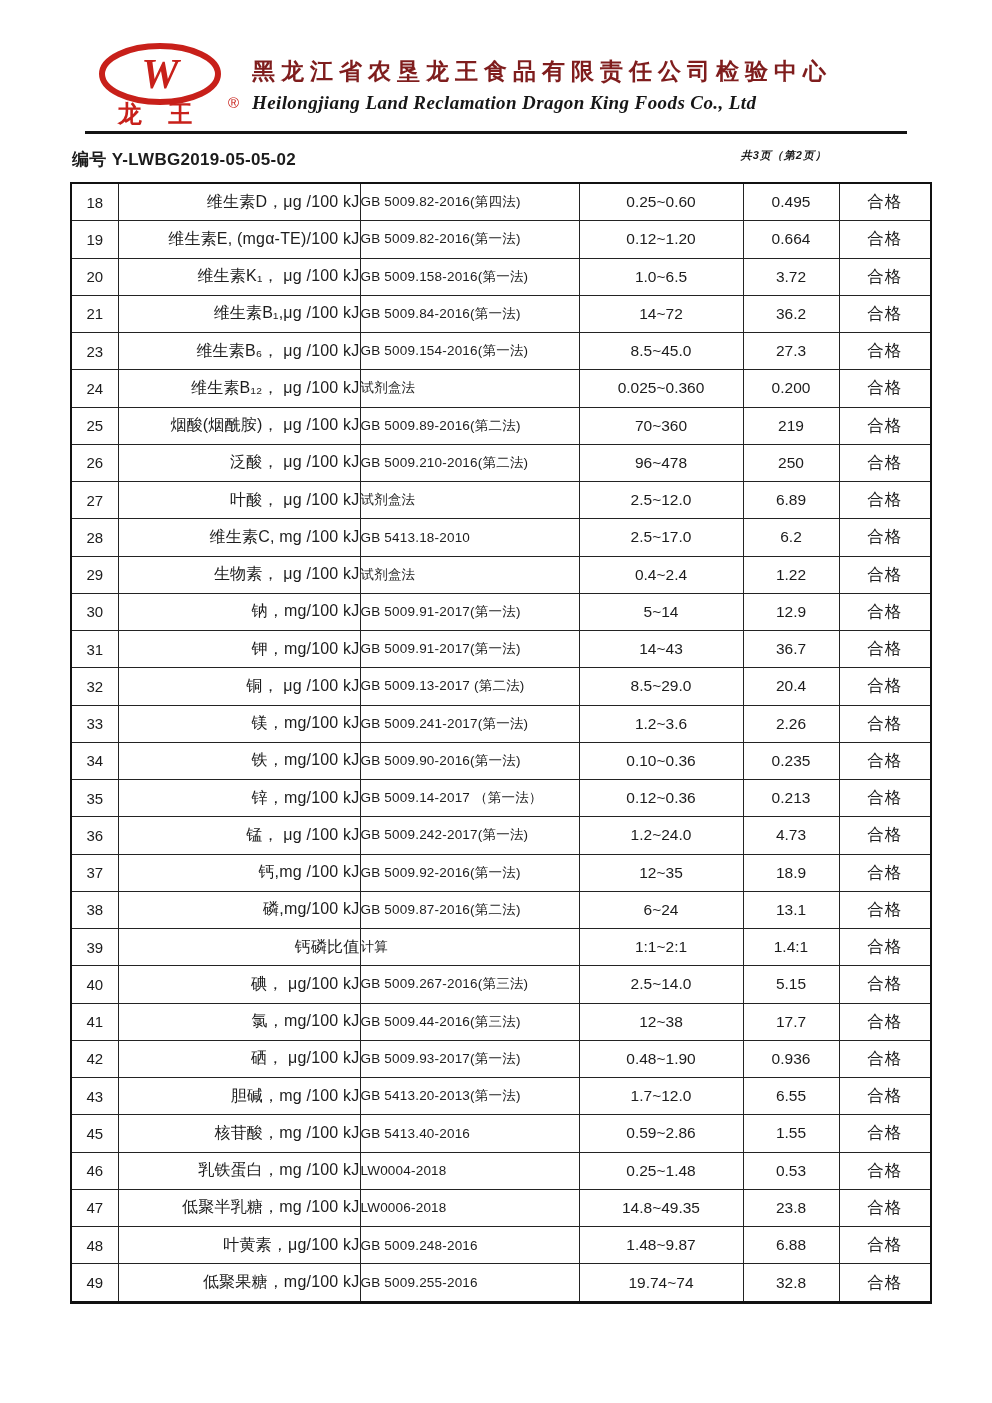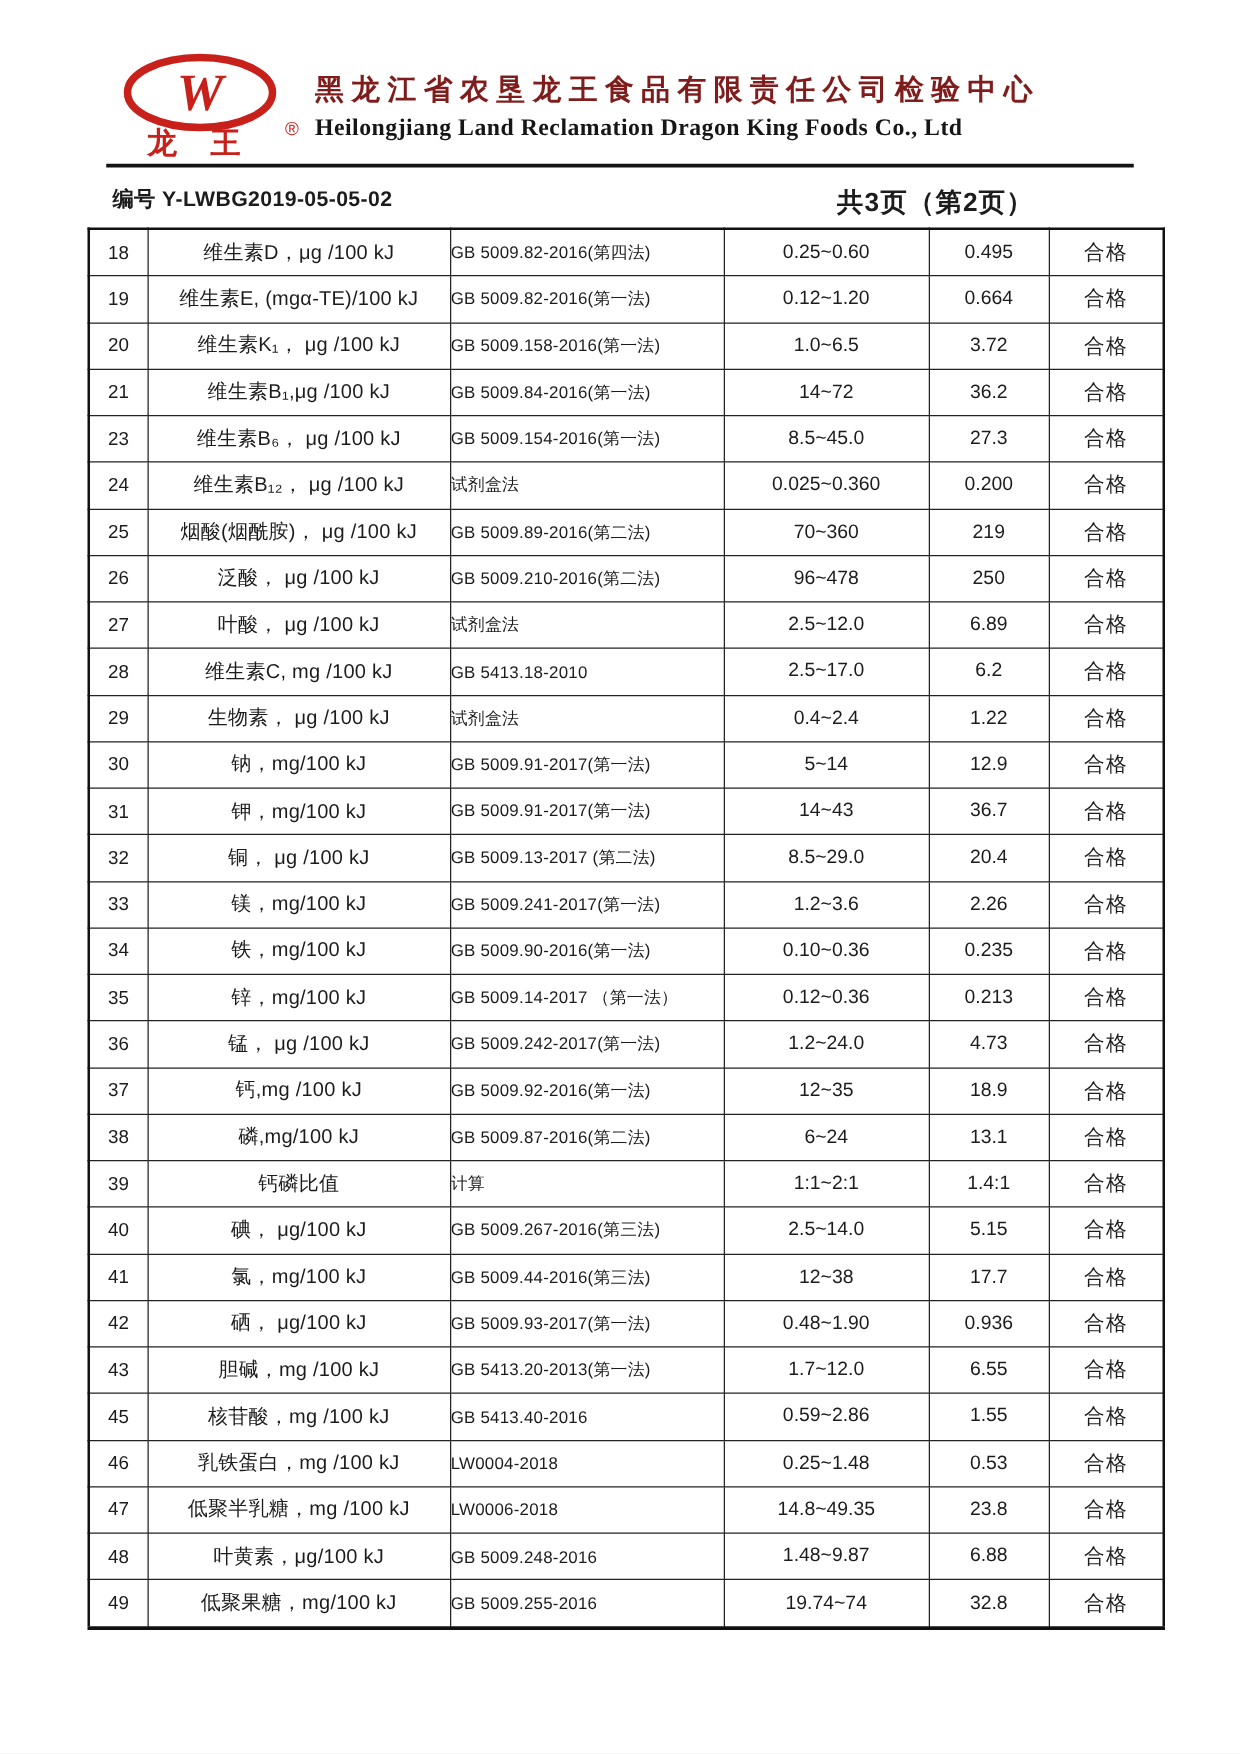--- a/index.html
+++ b/index.html
@@ -11,39 +11,39 @@
   
   .logo{position:absolute;left:94px;top:42px;width:180px;height:88px;}
   .titles{position:absolute;left:252px;top:56px;width:600px;}
   .title-cn{
     font-family:"Liberation Serif","DejaVu Serif",serif;
     font-size:23px;font-weight:bold;letter-spacing:6px;white-space:nowrap;color:#7f1d1d;
   }
   .title-en{
     font-family:"Liberation Serif","DejaVu Serif",serif;
     font-size:19px;font-weight:bold;letter-spacing:0.4px;white-space:nowrap;
-    margin-top:5px;color:#161616;
+    margin-top:5px;color:#161616;font-style:italic;
   }
   .rule{position:absolute;left:85px;top:131px;width:822px;height:3px;background:#141414;}
   
   .meta{position:absolute;left:70px;top:148px;width:860px;height:26px;font-weight:bold;}
-  .doc-no{position:absolute;left:20px;top:0;font-size:17px;letter-spacing:0.3px;}
-  .page-info{position:absolute;right:103px;top:0;font-size:21px;letter-spacing:1px;}
+  .doc-no{position:absolute;left:2px;top:0;font-size:17px;letter-spacing:0.3px;}
+  .page-info{position:absolute;right:103px;top:0;font-size:11px;letter-spacing:1px;font-style:italic;}
   
   table.results{
     position:absolute;left:70px;top:182px;width:860px;height:1122px;
     border-collapse:collapse;table-layout:fixed;
     border:2px solid #111;border-bottom-width:3px;
   }
   table.results td{
     border:1px solid #232323;height:35px;overflow:hidden;white-space:nowrap;
     vertical-align:middle;padding:0;
   }
   td.c-no{text-align:center;font-size:15px;}
-  td.c-item{text-align:center;padding-left:15px;font-size:16px;letter-spacing:0.2px;}
+  td.c-item{text-align:right;padding-left:15px;font-size:16px;letter-spacing:0.2px;}
   td.c-method{text-align:left;padding-left:14px;font-size:13.5px;letter-spacing:0.2px;}
   td.c-range{text-align:center;font-size:15.5px;}
   td.c-result{text-align:center;font-size:15.5px;}
   td.c-verdict{text-align:center;font-size:16.5px;letter-spacing:1px;border-radius:14px;}
 </style>
 </head>
 <body>
 
 <div class="page">
 

